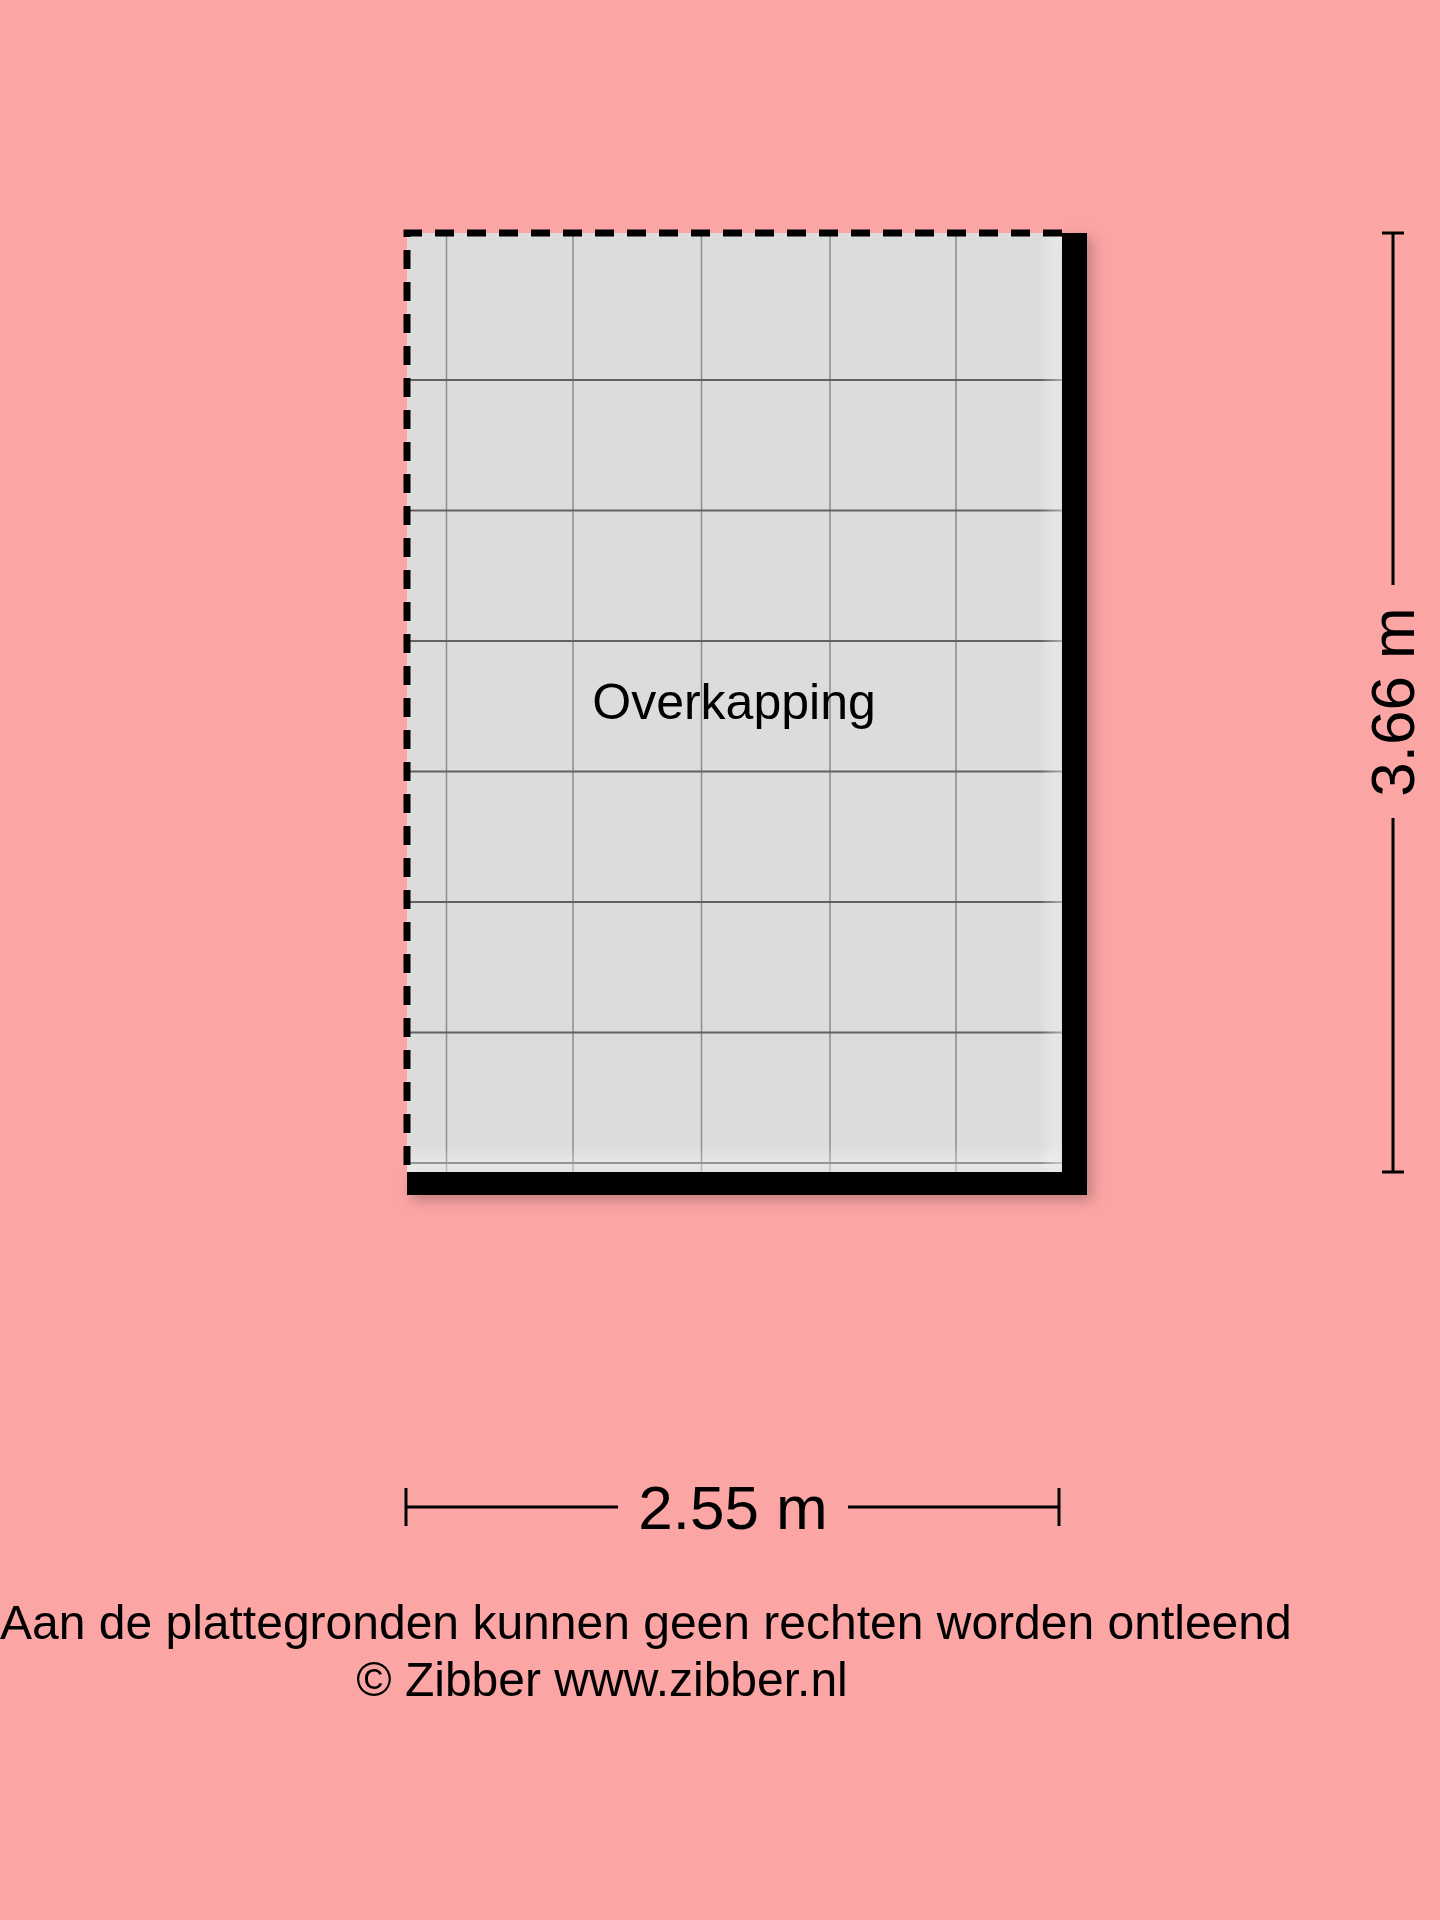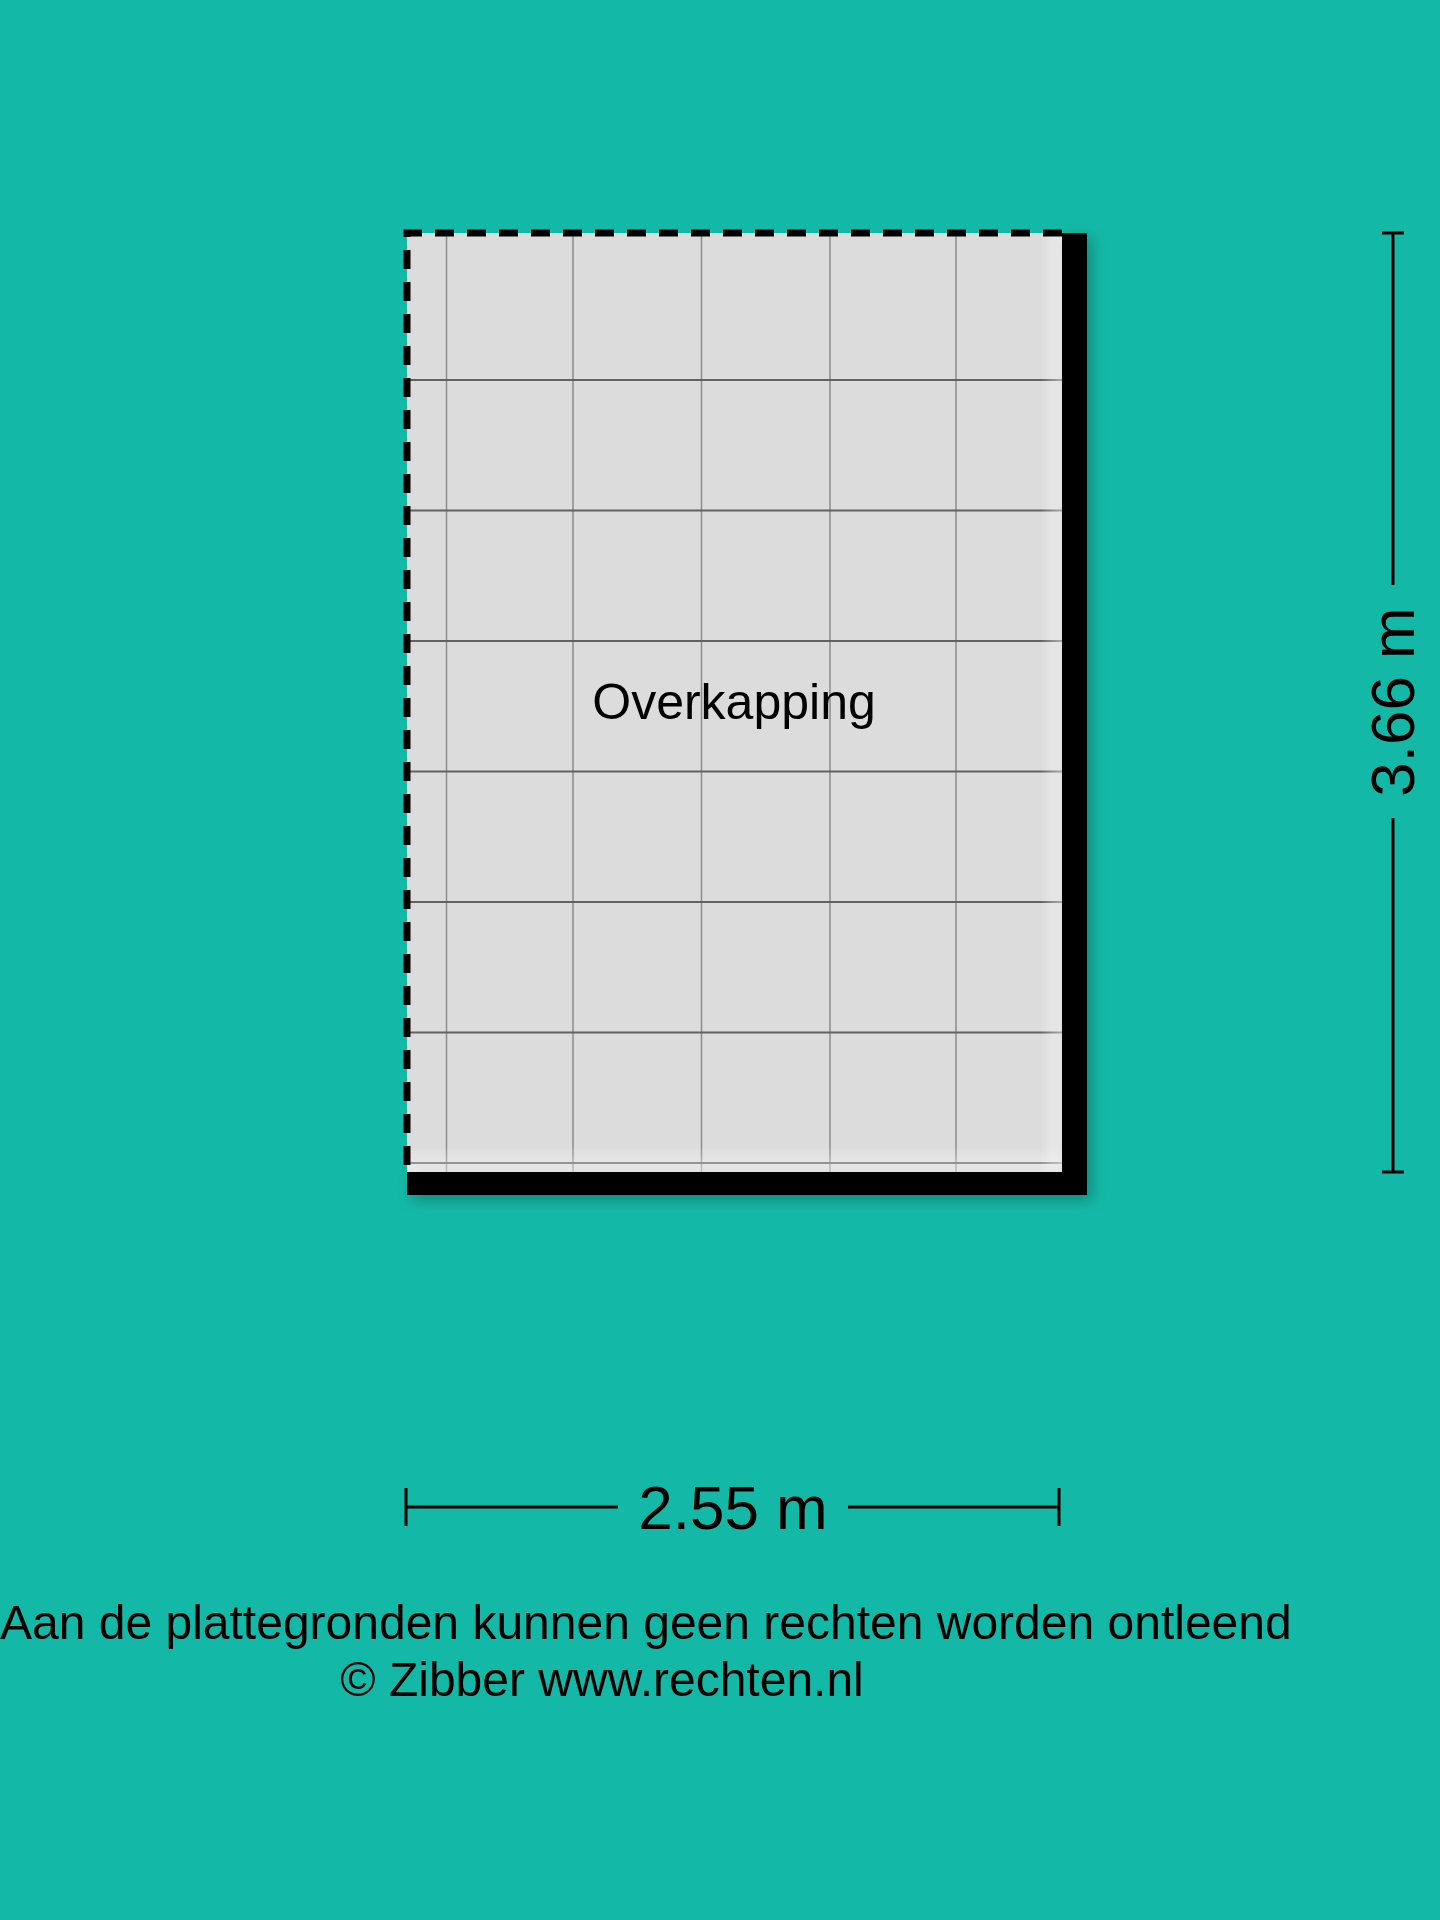--- a/index.html
+++ b/index.html
@@ -1,20 +1,20 @@
 <!DOCTYPE html>
 <html><head>
 <meta charset="utf-8">
 <style>
   html, body { margin: 0; padding: 0; background: #ffffff; }
   .canvas {
     position: relative;
     width: 1440px;
     height: 1920px;
-    background: #14b8a6;
+    background: #fca5a5;
     overflow: hidden;
     font-family: "Liberation Sans", "DejaVu Sans", sans-serif;
   }
   .plan-svg { position: absolute; left: 0; top: 0; }
   .plan-svg text {
     font-family: "Liberation Sans", "DejaVu Sans", sans-serif;
     fill: #000000;
   }
   .room-label { font-size: 50px; }
   .dim-label  { font-size: 62px; }
@@ -92,16 +92,16 @@
       <line x1="406" y1="1507" x2="618" y2="1507" stroke="#000000" stroke-width="3"></line>
       <line x1="848" y1="1507" x2="1059" y2="1507" stroke="#000000" stroke-width="3"></line>
       <line x1="406" y1="1488" x2="406" y2="1526" stroke="#000000" stroke-width="3"></line>
       <line x1="1059" y1="1488" x2="1059" y2="1526" stroke="#000000" stroke-width="3"></line>
       <text x="733" y="1529" text-anchor="middle" class="dim-label">2.55 m</text>
     </g>
   </svg>
 
   <div class="footer">
     <div>Aan de plattegronden kunnen geen rechten worden ontleend</div>
-    <div>© Zibber www.rechten.nl</div>
+    <div>© Zibber www.zibber.nl</div>
   </div>
 
 </div>
 
 </body></html>

